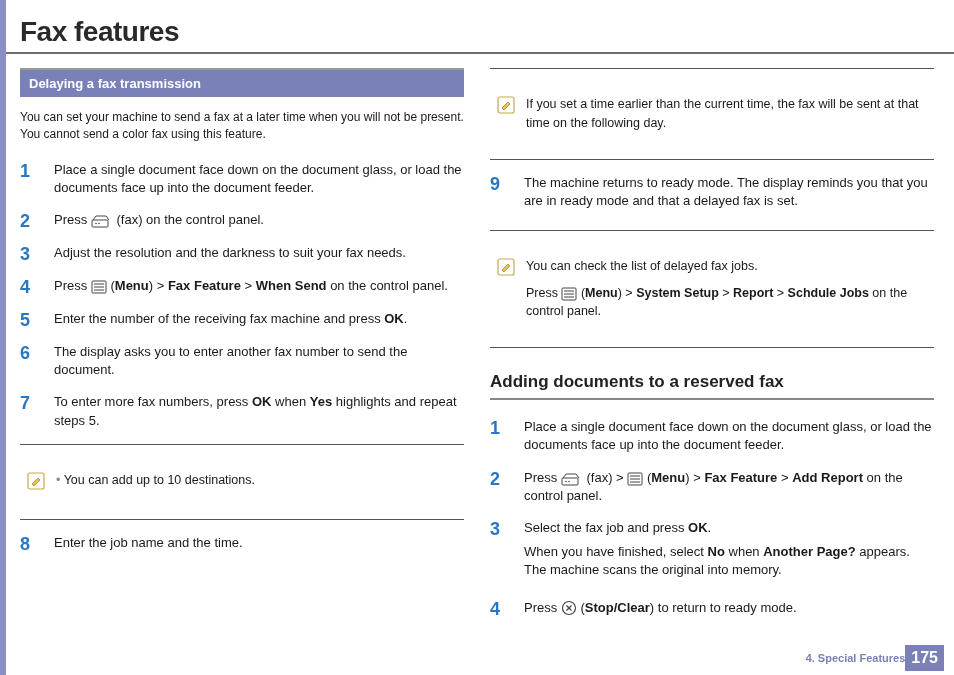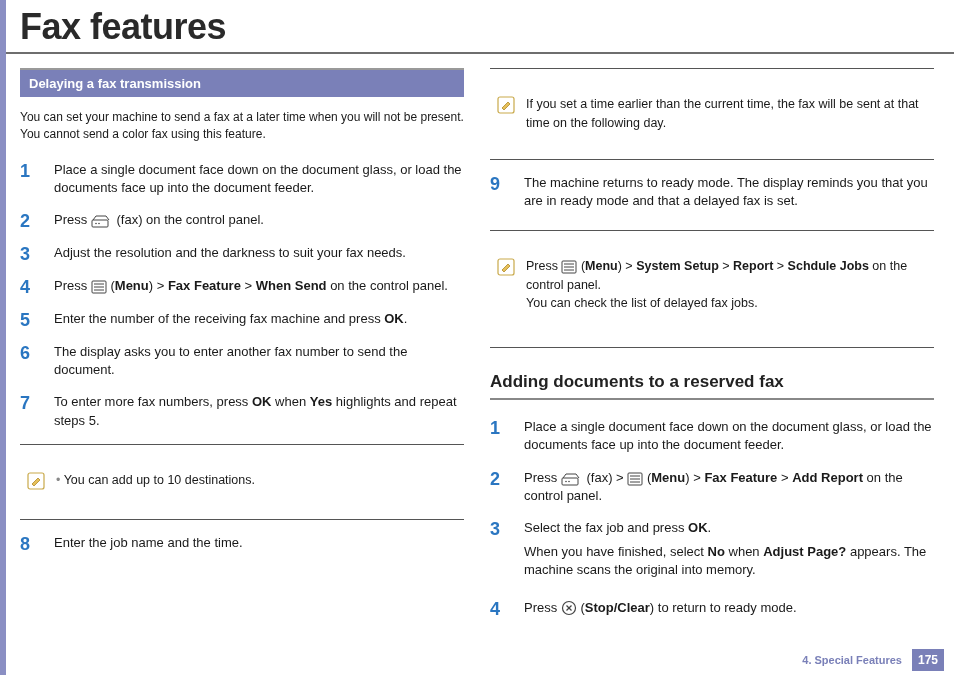--- a/index.html
+++ b/index.html
@@ -9,24 +9,24 @@
     font-family: -apple-system, "Segoe UI", Arial, sans-serif;
     background: #fff;
     position: relative;
   }
   .accent-bar {
     position: absolute;
     left: 0; top: 0; width: 6px; height: 100%;
     background: #8a8fc3;
   }
   .page-title {
-    font-size: 36px;
+    font-size: 28px;
     font-weight: 700;
     color: #2a2a2a;
-    padding: 6px 0 4px 20px;
+    padding: 16px 0 4px 20px;
     border-bottom: 2px solid #6e6e6e;
     margin-bottom: 14px;
     letter-spacing: -0.5px;
   }
   .cols {
     display: flex;
     gap: 26px;
     padding: 0 20px 0 20px;
   }
   .col { flex: 1; min-width: 0; }
@@ -97,30 +97,29 @@
   .inline-icon {
     display: inline-block;
     vertical-align: -4px;
   }
   .footer {
     position: absolute;
     bottom: 4px;
     right: 10px;
     display: flex;
     align-items: center;
-    gap: 10px;
     font-size: 11px;
     color: #7a80b8;
     font-weight: 700;
   }
   .page-badge {
     background: #7a80b8;
     color: #fff;
     padding: 4px 6px;
-    font-size: 12px;
+    font-size: 16px;
     font-weight: 700;
   }
 </style>
 </head>
 <body>
 
 <div class="accent-bar"></div>
 
 <h1 class="page-title">Fax features</h1>
 
@@ -219,31 +218,31 @@
         <p>The machine returns to ready mode. The display reminds you that you are in ready mode and that a delayed fax is set.</p>
       </div>
     </div>
 
     <div class="notebox">
       <svg class="note-icon" width="20" height="20" viewBox="0 0 20 20">
           <rect x="2" y="2" width="16" height="16" rx="2" fill="#fff" stroke="#c9a94a" stroke-width="1.2"></rect>
           <path d="M6 13 L12 7 L14 9 L8 15 Z" fill="#e6c05a" stroke="#b08a2a" stroke-width="0.8"></path>
         </svg>
       <div>
+        <p style="margin-bottom:8px">You can check the list of delayed fax jobs.</p>
         <p>
           <span>Press </span>
           <svg class="inline-icon" width="16" height="14" viewBox="0 0 16 14">
               <rect x="1" y="1" width="14" height="12" rx="1" fill="none" stroke="#444" stroke-width="1"></rect>
               <line x1="3" y1="4" x2="13" y2="4" stroke="#444"></line>
               <line x1="3" y1="7" x2="13" y2="7" stroke="#444"></line>
               <line x1="3" y1="10" x2="13" y2="10" stroke="#444"></line>
             </svg>
           <span> (</span><b>Menu</b><span>) &gt; </span><b>System Setup</b><span> &gt; </span><b>Report</b><span> &gt; </span><b>Schdule Jobs</b><span> on the control panel.</span>
         </p>
-        <p style="margin-bottom:8px">You can check the list of delayed fax jobs.</p>
       </div>
     </div>
 
     <h2 class="subheading">Adding documents to a reserved fax</h2>
 
     <div class="step">
       <div class="step-num">1</div>
       <div class="step-txt">Place a single document face down on the document glass, or load the documents face up into the document feeder.</div>
     </div>
 
@@ -265,21 +264,21 @@
             <line x1="3" y1="10" x2="13" y2="10" stroke="#444"></line>
           </svg>
         <span> (</span><b>Menu</b><span>) &gt; </span><b>Fax Feature</b><span> &gt; </span><b>Add Report</b><span> on the control panel.</span>
       </div>
     </div>
 
     <div class="step">
       <div class="step-num">3</div>
       <div class="step-txt">
         <p><span>Select the fax job and press </span><b>OK</b><span>.</span></p>
-        <p><span>When you have finished, select </span><b>No</b><span> when </span><b>Adjust Page?</b><span> appears. The machine scans the original into memory.</span></p>
+        <p><span>When you have finished, select </span><b>No</b><span> when </span><b>Another Page?</b><span> appears. The machine scans the original into memory.</span></p>
       </div>
     </div>
 
     <div class="step">
       <div class="step-num">4</div>
       <div class="step-txt">
         <span>Press </span>
         <svg class="inline-icon" width="16" height="16" viewBox="0 0 16 16">
             <circle cx="8" cy="8" r="6.5" fill="none" stroke="#444" stroke-width="1.2"></circle>
             <line x1="5.5" y1="5.5" x2="10.5" y2="10.5" stroke="#444" stroke-width="1.2"></line>

